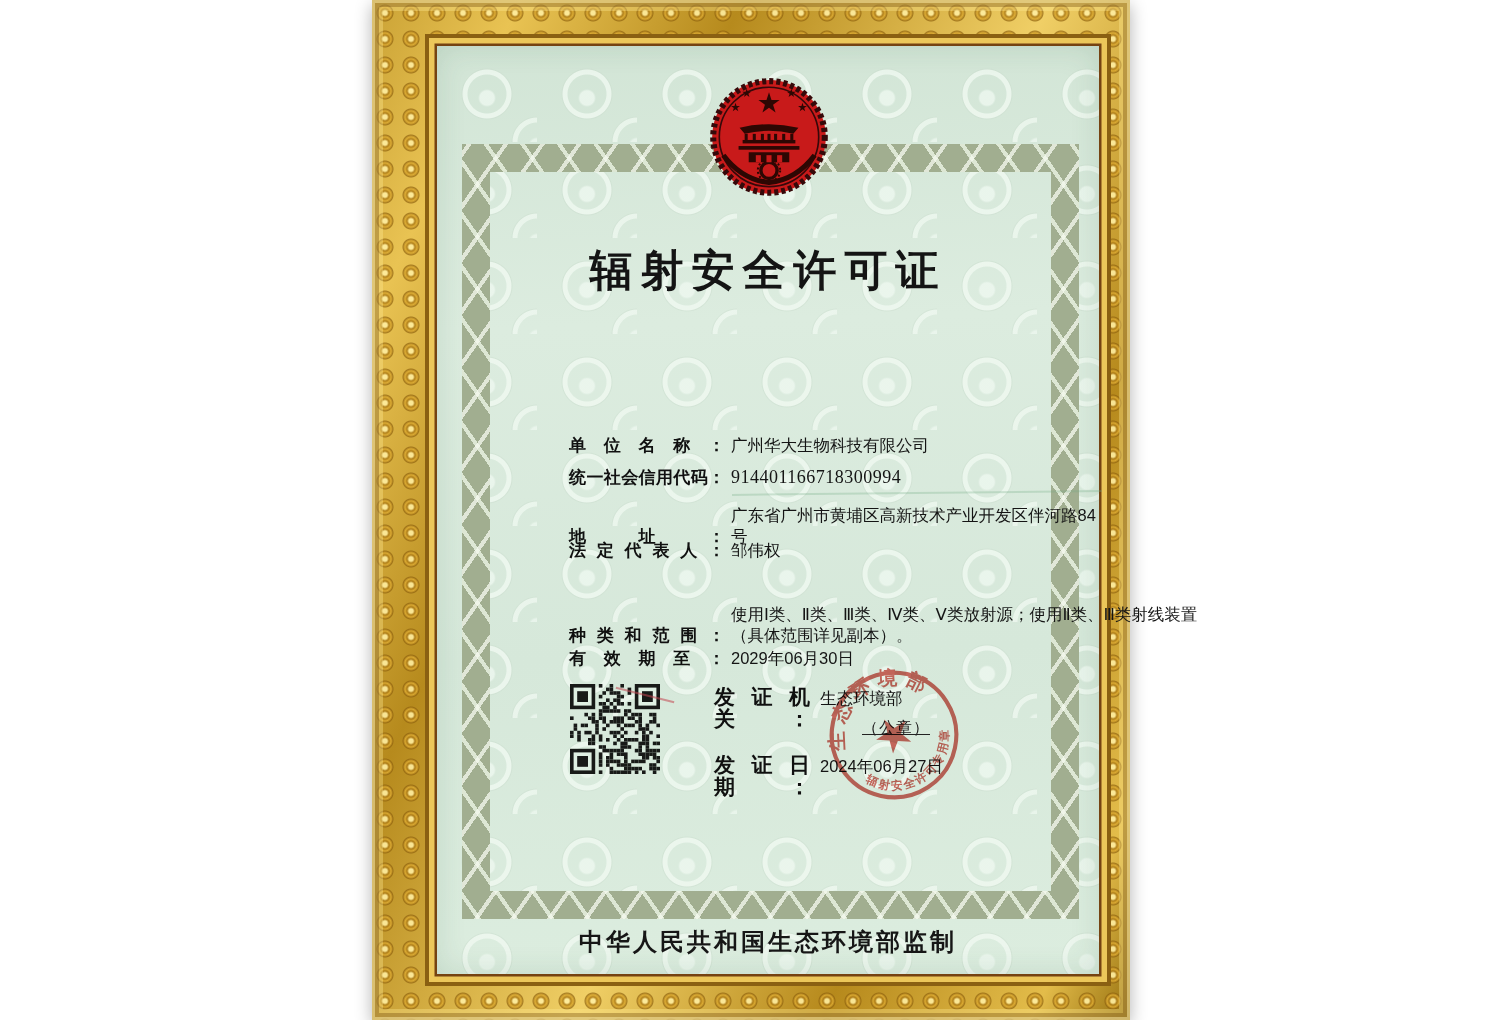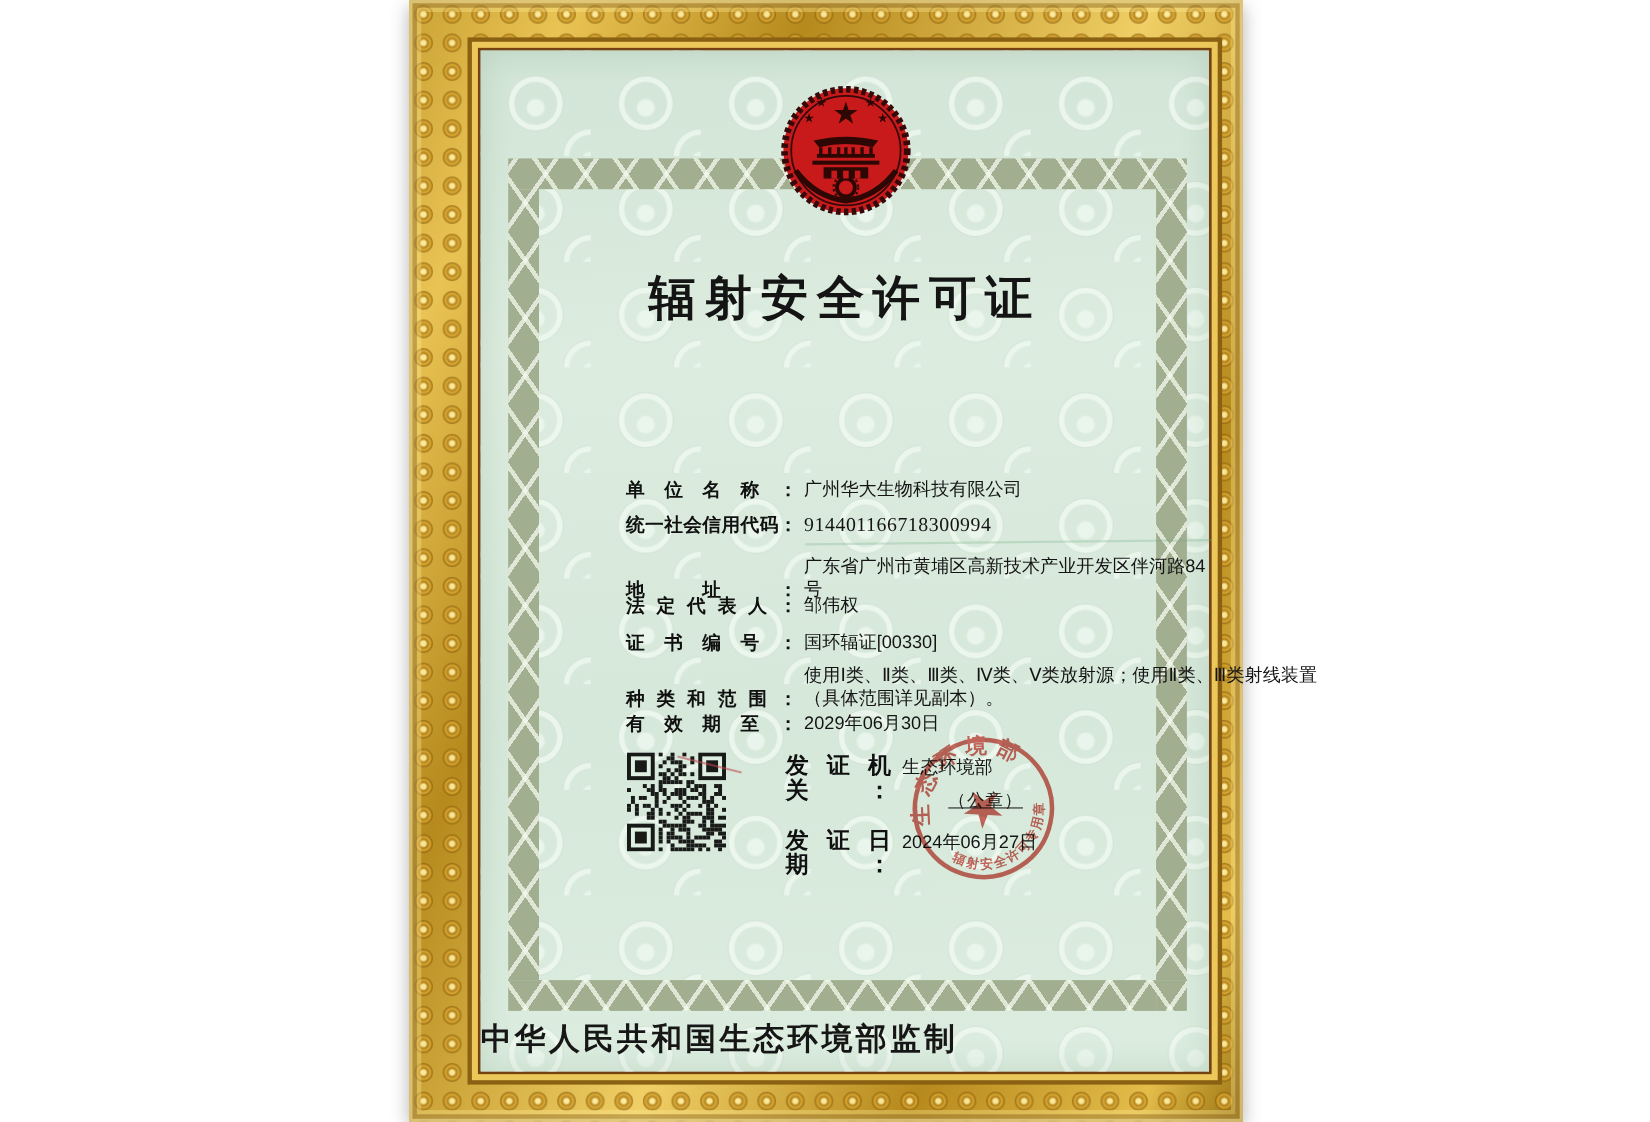--- a/index.html
+++ b/index.html
@@ -79,21 +79,21 @@
   .irow .val { margin-left:10px; font-size:16.5px; color:#141414; line-height:22px; padding-top:1px; }
   .i0{top:640px} .i1{top:708px}
   .gongzhang { position:absolute; left:425px; top:672px; font-size:16px; color:#222; letter-spacing:1px;text-decoration:underline; }
 
   
   .seal { position:absolute; left:384px; top:616px; width:146px; height:146px;
     transform:rotate(-33deg); mix-blend-mode:multiply; opacity:.88; }
 
   .footer {
     position:absolute; top:880px; left:0; width:100%;
-    font-size:28px; font-weight:bold; color:#161616; letter-spacing:3px;
+    text-align:center; font-size:24px; font-weight:bold; color:#161616; letter-spacing:3px;
   }
 </style>
 </head>
 <body>
 
 <div class="page">
   <div class="frame">
     <div class="paper">
 
       <div class="band band-a"></div>
@@ -142,24 +142,20 @@
         <span class="lbl">统一社会信用代码：</span>
         <span class="val num">914401166718300994</span>
       </div>
       <div class="frow r2">
         <span class="lbl">地址：</span>
         <span class="val">广东省广州市黄埔区高新技术产业开发区伴河路84号</span>
       </div>
       <div class="frow r3">
         <span class="lbl">法定代表人：</span>
         <span class="val">邹伟权</span>
-      </div>
-      <div class="frow r4">
-        <span class="lbl">证书编号：</span>
-        <span class="val">国环辐证[00330]</span>
       </div>
       <div class="frow r5">
         <span class="lbl">种类和范围：</span>
         <span class="val wide">使用Ⅰ类、Ⅱ类、Ⅲ类、Ⅳ类、Ⅴ类放射源；使用Ⅱ类、Ⅲ类射线装置（具体范围详见副本）。</span>
       </div>
       <div class="frow r6">
         <span class="lbl">有效期至：</span>
         <span class="val">2029年06月30日</span>
       </div>
 

